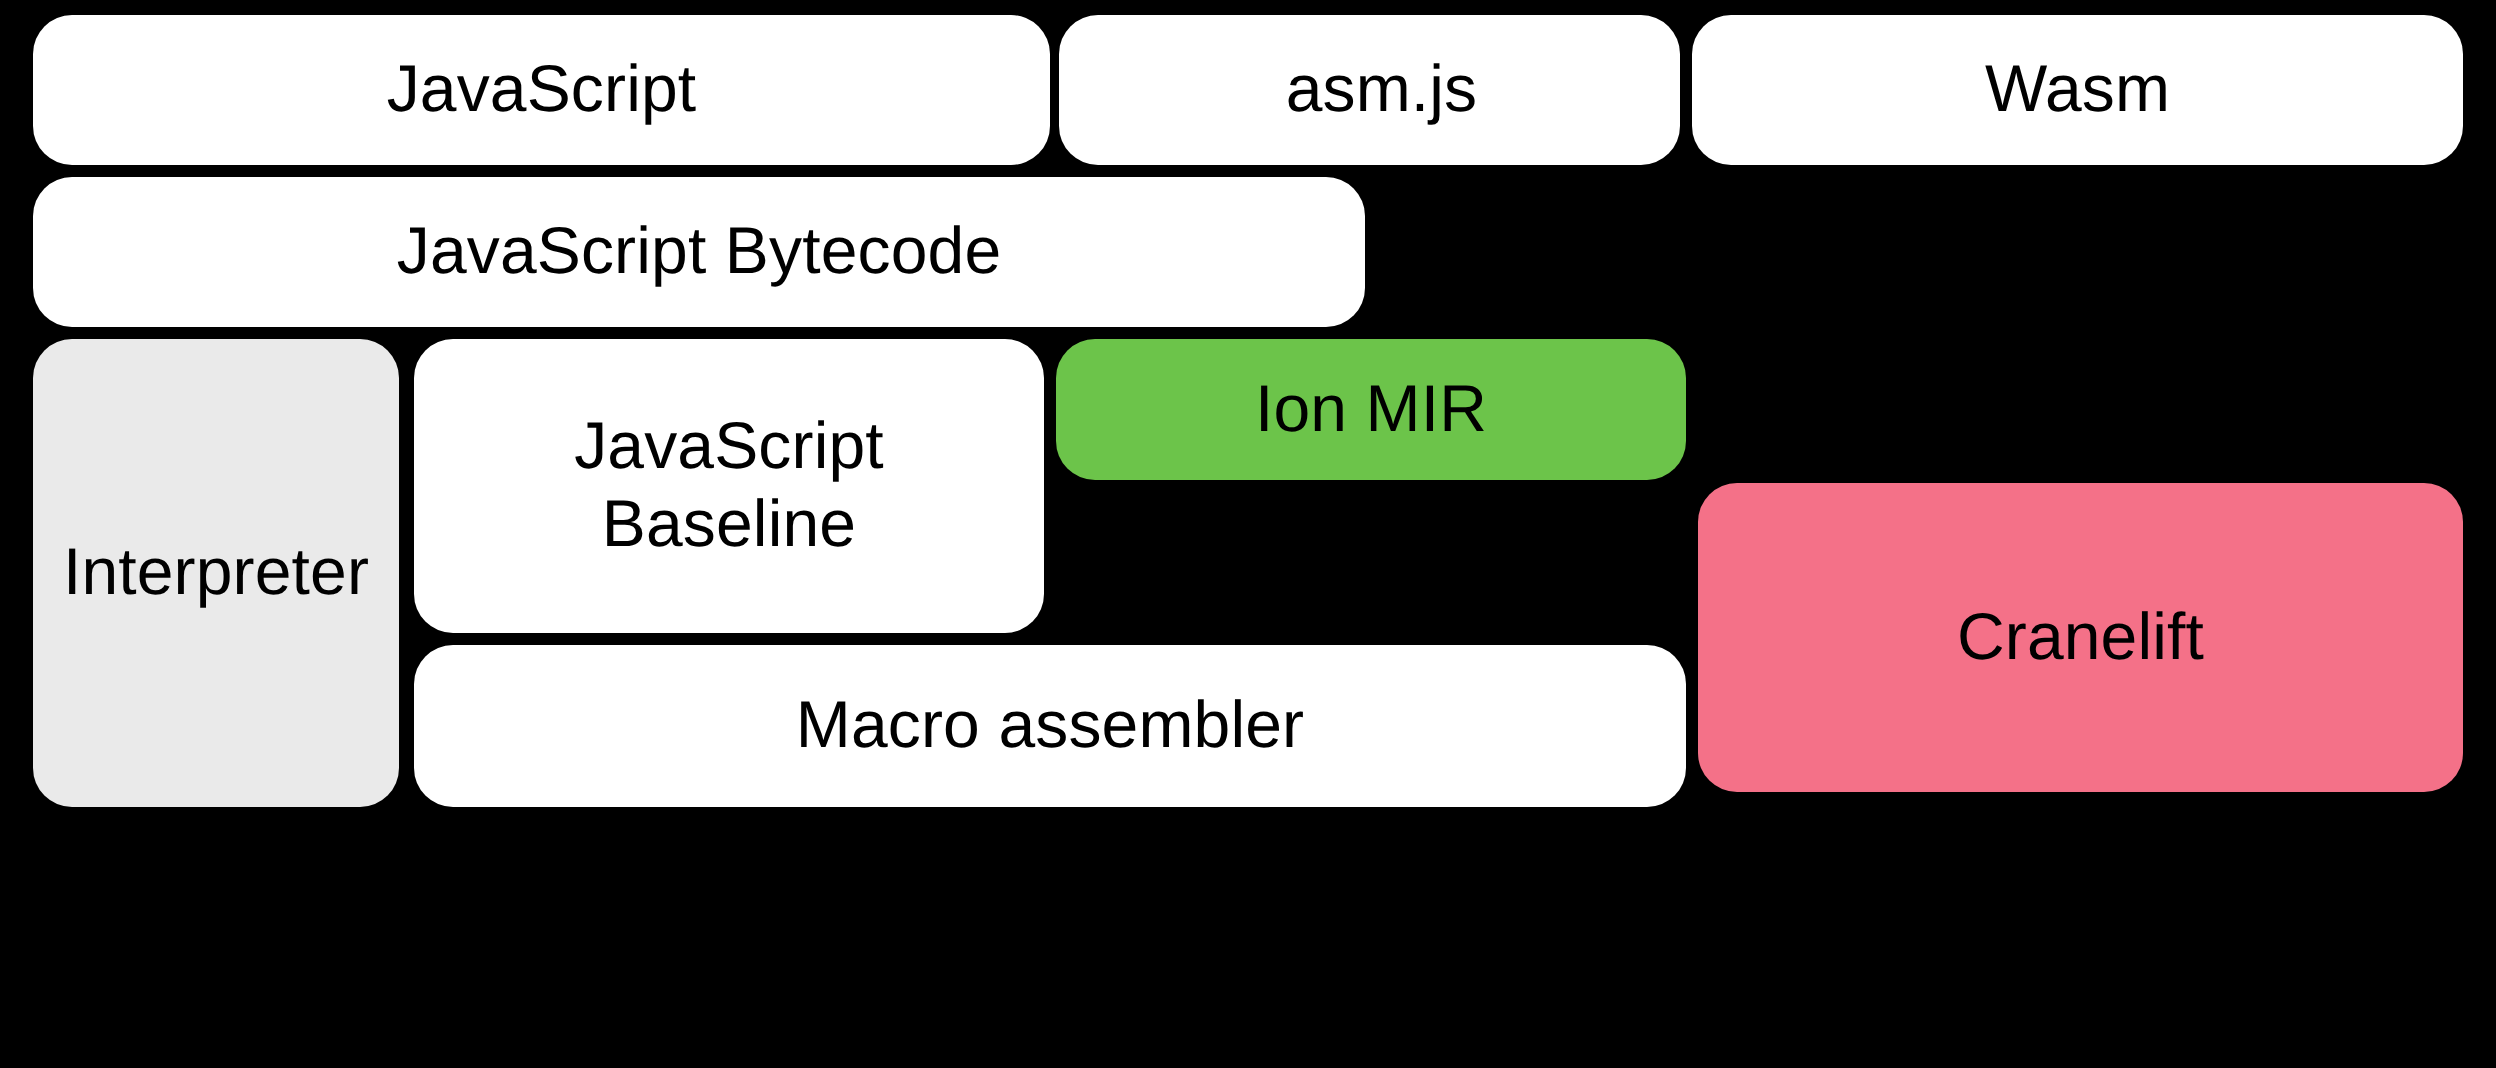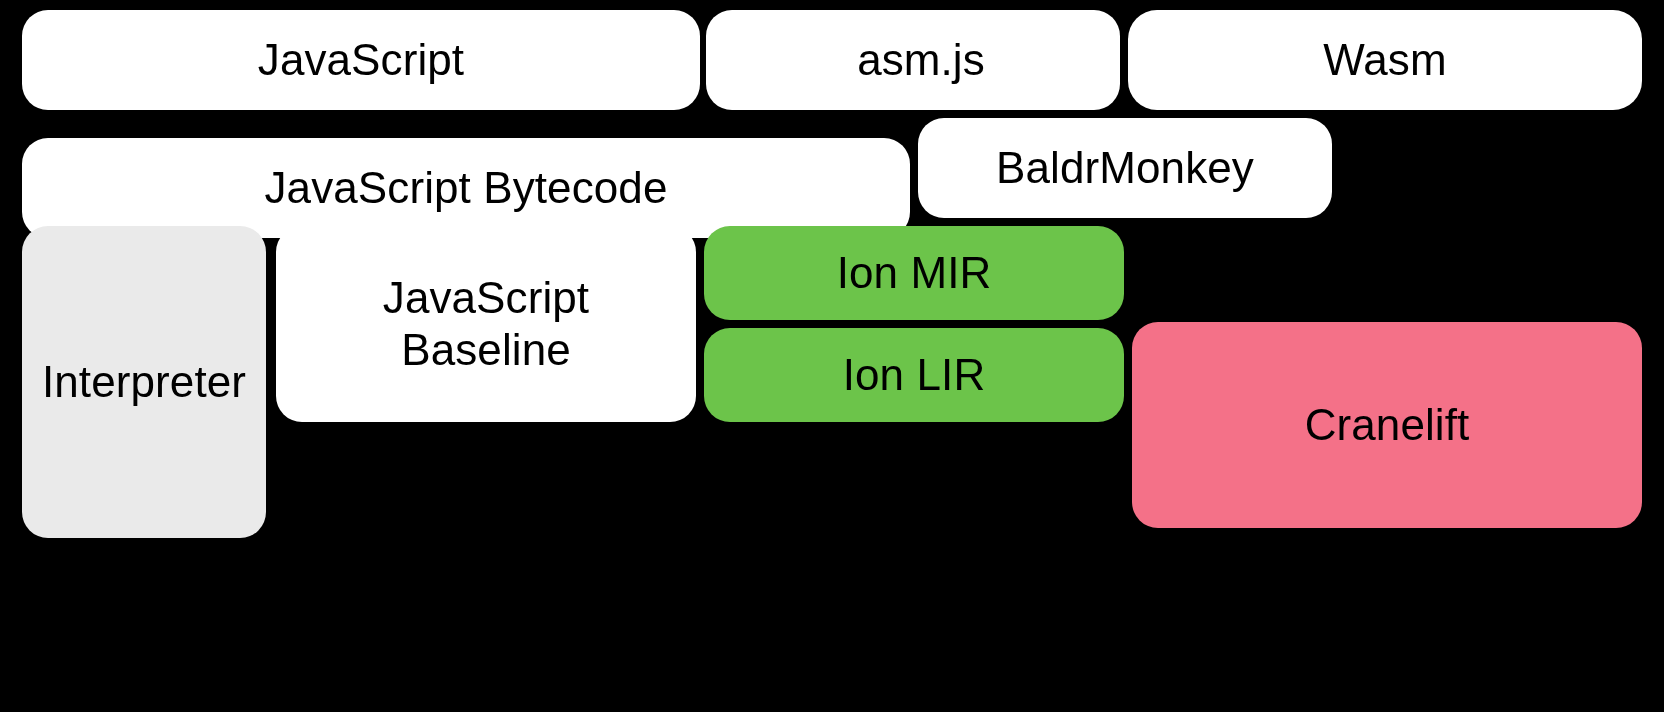--- a/index.html
+++ b/index.html
@@ -38,24 +38,24 @@
   }
   .box.white   { background: #ffffff; }
   .box.grey    { background: #eaeaea; }
   .box.green   { background: #6cc councils; }
   .box.green   { background: #6cc44a; }
   .box.pink    { background: #f47188; }
 
   
   #box-javascript        { left: 22px;   top: 10px;  width: 678px;  height: 100px; }
   #box-asmjs             { left: 706px;  top: 10px;  width: 414px;  height: 100px; padding-left: 16px; }
-  #box-wasm              { left: 1128px; top: 10px;  width: 514px;  height: 100px; border-radius: 29px; }
+  #box-wasm              { left: 1128px; top: 10px;  width: 514px;  height: 100px; }
 
   
-  #box-js-bytecode       { left: 22px;   top: 118px; width: 888px;  height: 100px; margin-top: 20px; }
+  #box-js-bytecode       { left: 22px;   top: 118px; width: 888px;  height: 100px; }
   #box-baldrmonkey       { left: 918px;  top: 118px; width: 414px;  height: 100px; }
 
   
   #box-interpreter       { left: 22px;   top: 226px; width: 244px;  height: 312px; }
   #box-js-baseline       { left: 276px;  top: 226px; width: 420px;  height: 196px; }
   #box-ion-mir           { left: 704px;  top: 226px; width: 420px;  height: 94px;  }
   #box-ion-lir           { left: 704px;  top: 328px; width: 420px;  height: 94px;  }
   #box-macro-assembler   { left: 276px;  top: 430px; width: 848px;  height: 108px; }
   #box-cranelift         { left: 1132px; top: 322px; width: 510px;  height: 206px; }
 
@@ -68,28 +68,27 @@
 <div id="diagram">
 
   <div class="box white" id="box-javascript">JavaScript</div>
 
   <div class="box white" id="box-asmjs">asm.js</div>
 
   <div class="box white" id="box-wasm">Wasm</div>
 
   <div class="box white" id="box-js-bytecode">JavaScript Bytecode</div>
 
-  <div class="box white" id="box-baldrmonkey">BaldrMonkey</div>
 
   <div class="box grey" id="box-interpreter">Interpreter</div>
 
   <div class="box white" id="box-js-baseline">JavaScript
 Baseline</div>
 
   <div class="box green" id="box-ion-mir">Ion MIR</div>
 
-  <div class="box green" id="box-ion-lir">Ion LIR</div>
 
+  <div class="box white" id="box-macro-assembler">Macro assembler</div>
 
   <div class="box pink" id="box-cranelift">Cranelift</div>
 
 
 </div>
 
 </body></html>

